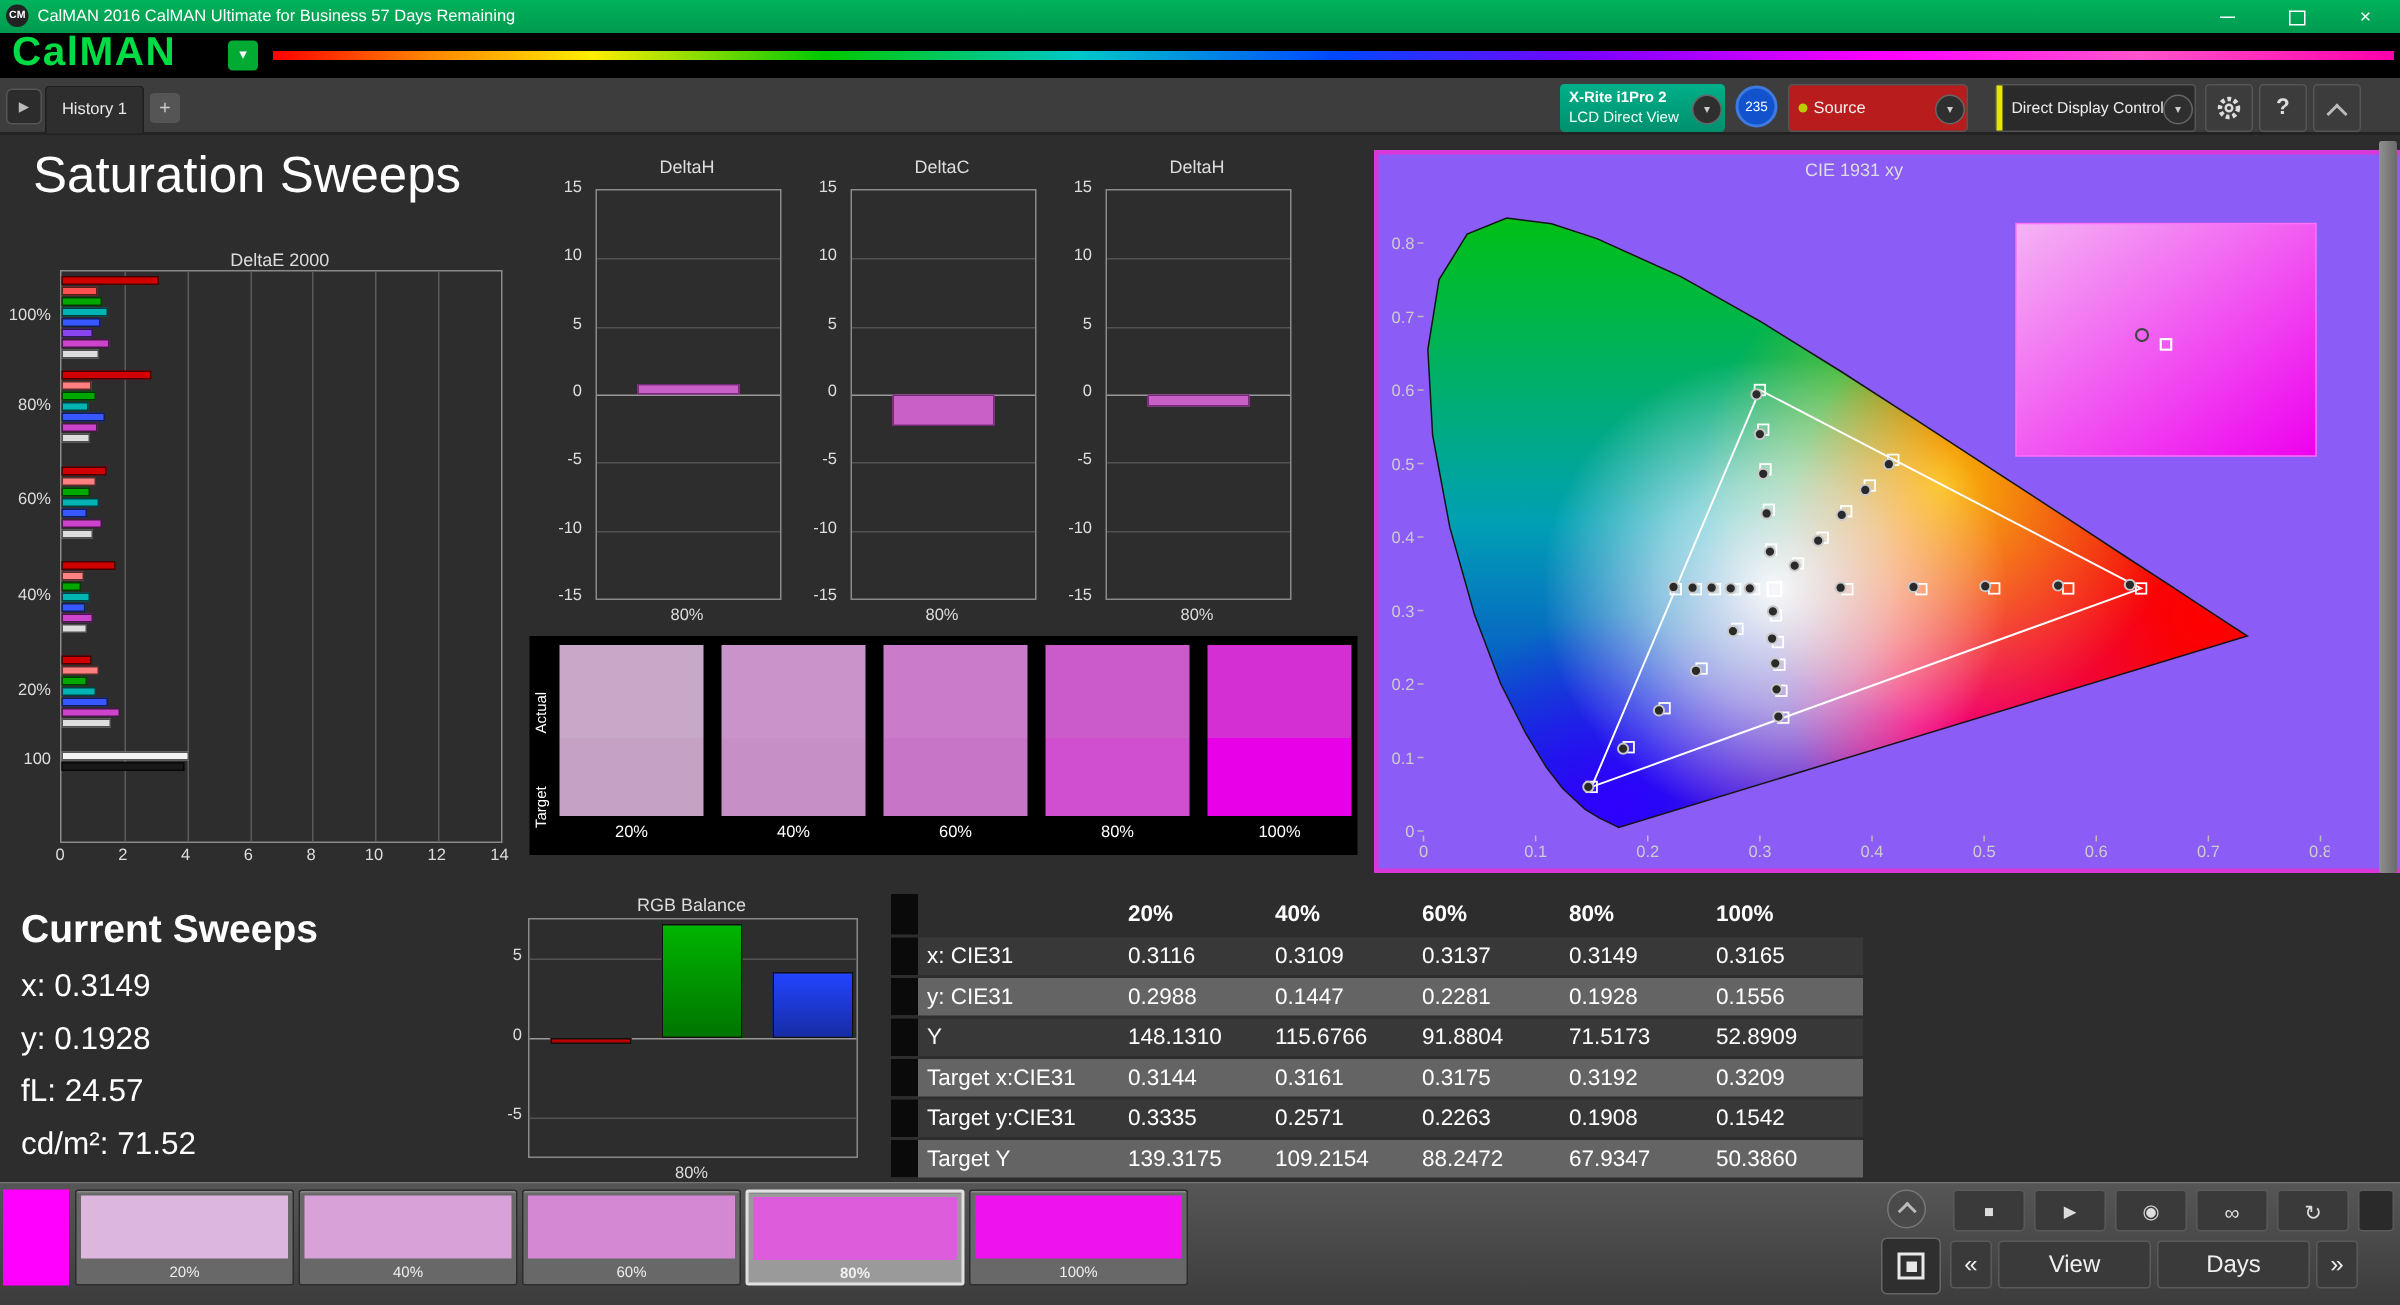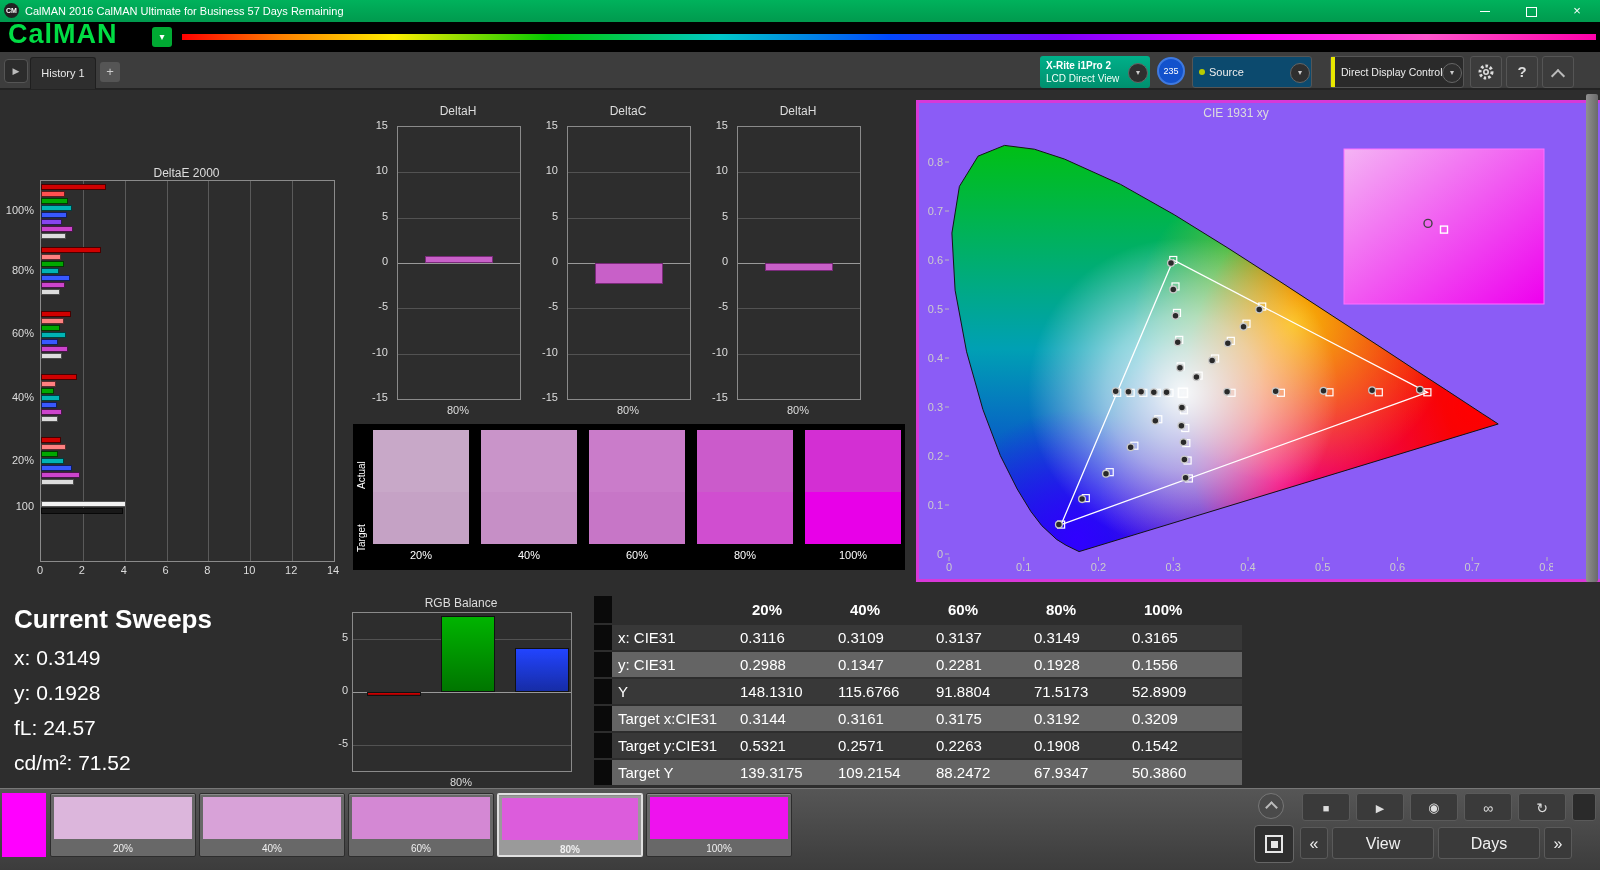--- a/index.html
+++ b/index.html
@@ -31,21 +31,21 @@
   .tabadd{left:100px;top:10px;width:20px;height:20px;background:#555;border-radius:3px;color:#ccc;
           font-size:13px;line-height:20px;text-align:center;}
   .meterbtn{left:1040px;top:4px;width:110px;height:32px;background:linear-gradient(#00b089,#008f6e);
             border-radius:3px;padding:3px 0 0 6px;box-sizing:border-box;}
   .meterbtn .l1{font-size:10px;font-weight:bold;color:#fff;line-height:13px;}
   .meterbtn .l2{font-size:10px;color:#f0fff8;line-height:13px;}
   .ddarrow{width:18px;height:18px;border-radius:50%;background:#2f2f2f;border:1px solid #666;color:#ccc;
            font-size:8px;line-height:18px;text-align:center;}
   .badge{left:1157px;top:5px;width:28px;height:28px;border-radius:50%;background:#1252cc;border:2px solid #3f7ae0;
          box-sizing:border-box;color:#fff;font-size:9px;line-height:24px;text-align:center;}
-  .seldd{height:32px;background:#0c4a6e;border:1px solid #555;border-radius:3px;box-sizing:border-box;}
+  .seldd{height:32px;background:#b91c1c;border:1px solid #555;border-radius:3px;box-sizing:border-box;}
   .seldd .lbl{position:absolute;left:16px;top:0;line-height:30px;font-size:11px;color:#eee;}
   .ystripe{position:absolute;left:0;top:0;width:4px;height:100%;background:#e6e600;}
   .sqbtn{width:32px;height:32px;background:#3c3c3c;border:1px solid #555;border-radius:3px;box-sizing:border-box;
          text-align:center;color:#ddd;}
   .chev-up{display:inline-block;width:8px;height:8px;border-left:2px solid #bbb;border-top:2px solid #bbb;
            transform:rotate(45deg);margin-top:14px;}
   
   .ctitle{font-size:12px;color:#ddd;text-align:center;}
   .plot{border:1px solid #8a8a8a;box-sizing:content-box;}
   .ylab{color:#ddd;font-size:11px;position:absolute;}
@@ -74,21 +74,21 @@
   .cr-title{left:14px;top:604px;font-size:26px;font-weight:bold;color:#fff;}
   .cr-line{left:14px;font-size:21px;color:#fff;}
   
   .mtable{left:594px;top:596px;width:648px;}
   .t-head{display:flex;height:27px;align-items:center;}
   .t-row{display:flex;height:25px;margin-top:2px;align-items:center;}
   .t-row.odd{background:#383838;}
   .t-row.even{background:#646464;}
   .t-corner,.t-lead{width:18px;height:100%;background:#0a0a0a;}
   .t-spacer{width:140px;}
-  .t-label{width:128px;padding-left:6px;font-size:15px;color:#fff;box-sizing:border-box;}
+  .t-label{width:140px;padding-left:6px;font-size:15px;color:#fff;box-sizing:border-box;}
   .t-col{width:98px;font-size:15px;font-weight:bold;color:#fff;}
   .t-cell{width:98px;font-size:15px;color:#fff;}
   
   .bottombar{left:0;top:788px;width:1600px;height:82px;background:linear-gradient(#565656,#3c3c3c);
              border-top:1px solid #777;box-sizing:border-box;}
   .patch{left:2px;top:4px;width:44px;height:64px;}
   .pat-wrap{position:absolute;left:50px;top:4px;display:flex;gap:3px;}
   .pat-btn{width:146px;height:64px;background:#686868;border:1px solid #2d2d2d;border-radius:2px;
            box-shadow:inset 0 1px 0 #8a8a8a;box-sizing:border-box;}
   .pat-btn.sel{background:#9a9a9a;border:2px solid #e0e0e0;}
@@ -154,20 +154,21 @@
         <circle cx="9" cy="9" r="6" fill="none" stroke="#ddd" stroke-width="3" stroke-dasharray="2.5 2"></circle>
         <circle cx="9" cy="9" r="2.2" fill="none" stroke="#ddd" stroke-width="1.6"></circle>
       </svg>
     </div>
     <div class="abs sqbtn" style="left:1506px;top:4px;font-size:15px;font-weight:bold;line-height:30px">?</div>
     <div class="abs sqbtn" style="left:1542px;top:4px">
       <span class="chev-up"></span>
     </div>
   </div>
 
+  <div class="abs pagetitle">Saturation Sweeps</div>
 
   <div class="abs ctitle" style="left:40px;top:166px;width:293px">DeltaE 2000</div>
   <div class="abs" id="deltae-ylabels" style="left:0;top:180px;width:38px;height:380px">
       <div class="ylab" style="top: 24px; right: 4px;">100%</div>
       <div class="ylab" style="top: 83.8333px; right: 4px;">80%</div>
       <div class="ylab" style="top: 147.167px; right: 4px;">60%</div>
       <div class="ylab" style="top: 210.5px; right: 4px;">40%</div>
       <div class="ylab" style="top: 273.833px; right: 4px;">20%</div>
       <div class="ylab" style="top: 319.667px; right: 4px;">100</div>
     </div>
@@ -524,21 +525,21 @@
           <div class="t-cell">0.3116</div>
           <div class="t-cell">0.3109</div>
           <div class="t-cell">0.3137</div>
           <div class="t-cell">0.3149</div>
           <div class="t-cell">0.3165</div>
         </div>
         <div class="t-row even">
           <div class="t-lead"></div>
           <div class="t-label">y: CIE31</div>
           <div class="t-cell">0.2988</div>
-          <div class="t-cell">0.1347</div>
+          <div class="t-cell">0.1447</div>
           <div class="t-cell">0.2281</div>
           <div class="t-cell">0.1928</div>
           <div class="t-cell">0.1556</div>
         </div>
         <div class="t-row odd">
           <div class="t-lead"></div>
           <div class="t-label">Y</div>
           <div class="t-cell">148.1310</div>
           <div class="t-cell">115.6766</div>
           <div class="t-cell">91.8804</div>
@@ -550,21 +551,21 @@
           <div class="t-label">Target x:CIE31</div>
           <div class="t-cell">0.3144</div>
           <div class="t-cell">0.3161</div>
           <div class="t-cell">0.3175</div>
           <div class="t-cell">0.3192</div>
           <div class="t-cell">0.3209</div>
         </div>
         <div class="t-row odd">
           <div class="t-lead"></div>
           <div class="t-label">Target y:CIE31</div>
-          <div class="t-cell">0.5321</div>
+          <div class="t-cell">0.3335</div>
           <div class="t-cell">0.2571</div>
           <div class="t-cell">0.2263</div>
           <div class="t-cell">0.1908</div>
           <div class="t-cell">0.1542</div>
         </div>
         <div class="t-row even">
           <div class="t-lead"></div>
           <div class="t-label">Target Y</div>
           <div class="t-cell">139.3175</div>
           <div class="t-cell">109.2154</div>

